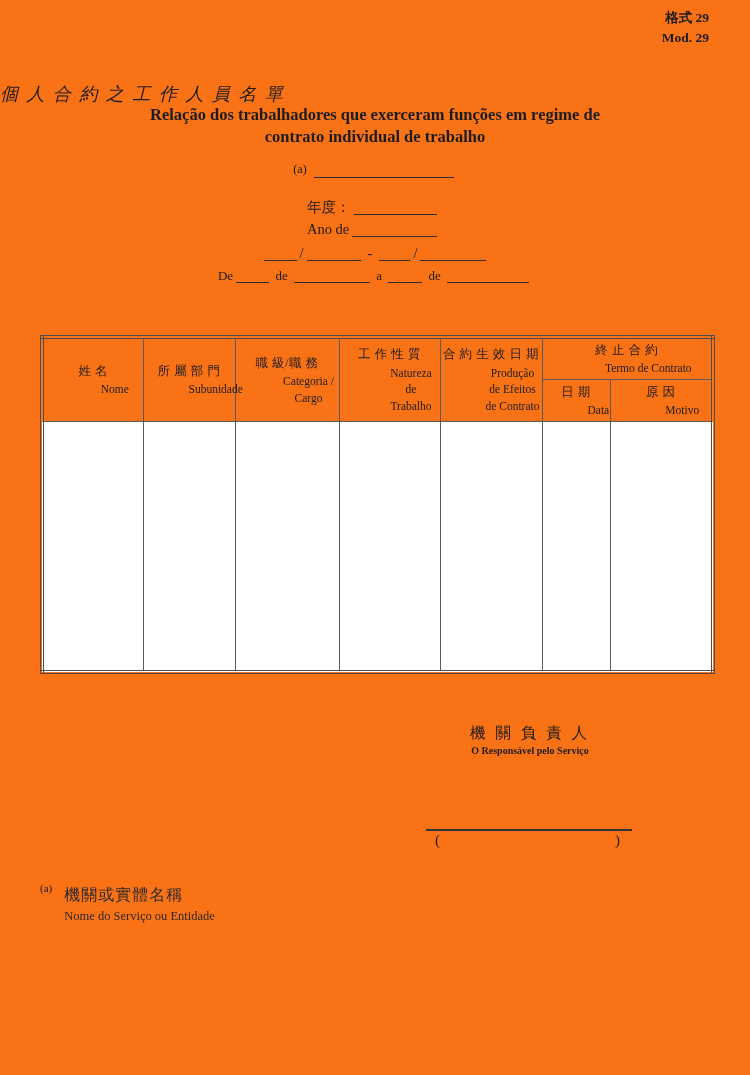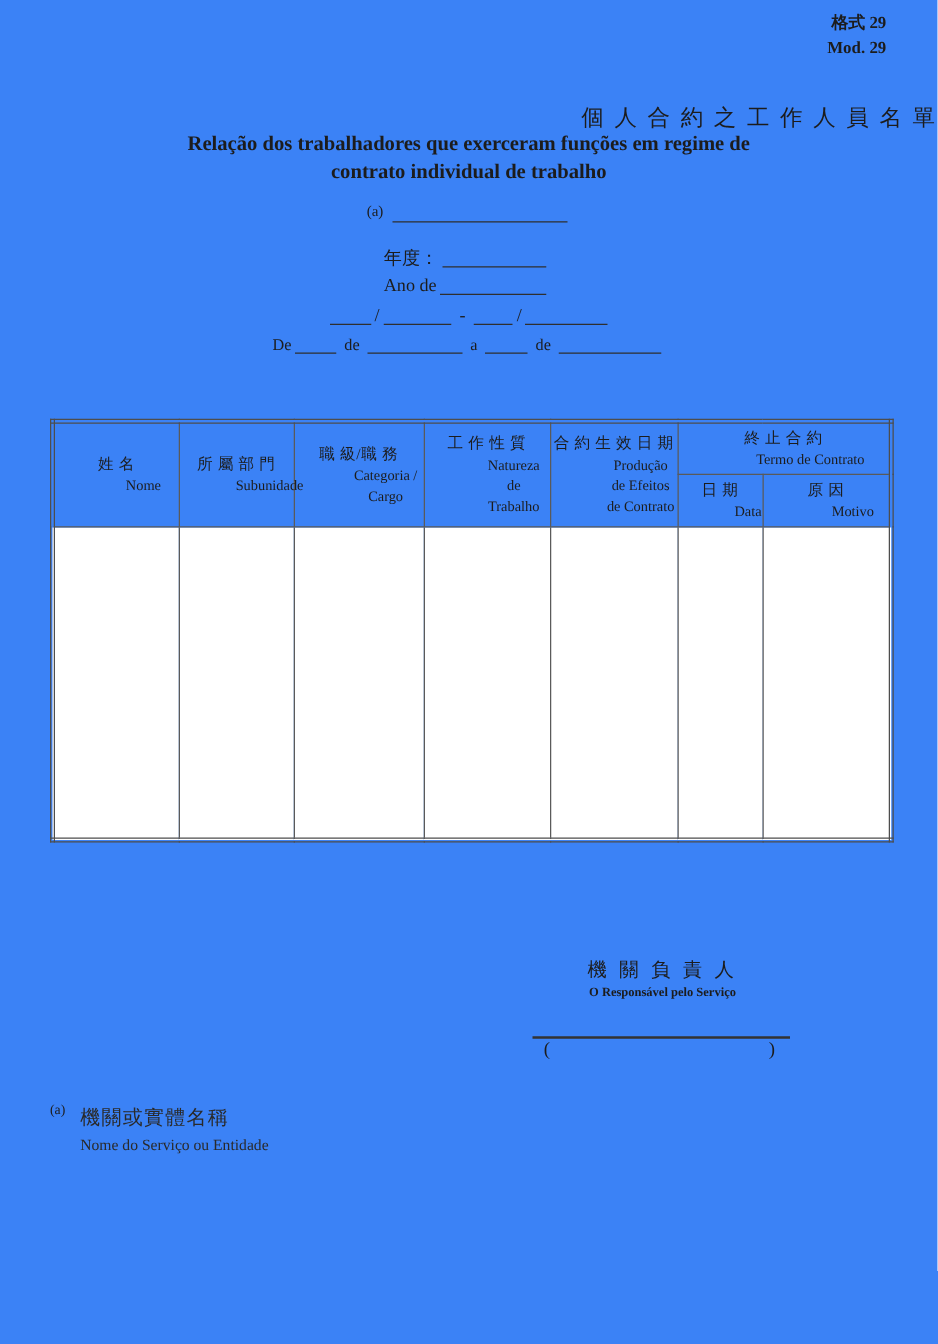--- a/index.html
+++ b/index.html
@@ -1,36 +1,36 @@
 <!DOCTYPE html>
 <html><head>
 <meta charset="utf-8">
 <style>
   html, body { margin: 0; padding: 0; background: #ffffff; }
   .page {
     position: relative;
     width: 750px;
     height: 1075px;
-    background: #3b82f6;
+    background: #f97316;
     font-family: "Liberation Serif", "DejaVu Serif", serif;
     color: #1c1c1c;
     overflow: hidden;
   }
 
   
   .form-code {
     position: absolute; top: 8px; right: 41px;
     text-align: right; font-weight: bold;
     font-size: 13.5px; line-height: 1.45;
   }
 
   
   .title-zh {
     position: absolute; top: 82px; left: 0; width: 100%;
-    text-align: right; font-size: 18px; letter-spacing: 2px;
+    text-align: left; font-size: 18px; letter-spacing: 2px; font-style: italic;
   }
   .title-pt {
     position: absolute; top: 104px; left: 0; width: 100%;
     text-align: center; font-weight: bold; font-size: 16.5px;
     line-height: 1.35; white-space: pre-line;
   }
 
   
   .blank {
     display: inline-block;
@@ -87,21 +87,21 @@
   tr.hr1 { height: 40px; }
   tr.hr2 { height: 42px; }
   tr.body-row { height: 250px; }
   .zh-h { font-size: 12.5px; letter-spacing: 0.5px; line-height: 1.55; }
   .pt-h { font-size: 11.5px; line-height: 1.45; white-space: pre-line; padding-left: 43px; }
   .body-row td { background: #ffffff; }
 
   
   .sig-block {
     position: absolute; top: 722px; left: 405px; width: 250px;
-    text-align: center; line-height: 1.45; margin-top: 44px;
+    text-align: center; line-height: 1.45;
   }
   .sig-zh { font-size: 15.5px; letter-spacing: 3px; }
   .sig-pt { font-size: 10px; font-weight: bold; }
   .sig-line {
     position: absolute; top: 829px; left: 426px; width: 206px;
     border-top: 2px solid #333333;
   }
   .sig-parens {
     position: absolute; top: 832px; left: 426px; width: 206px;
     display: flex; justify-content: space-between;

